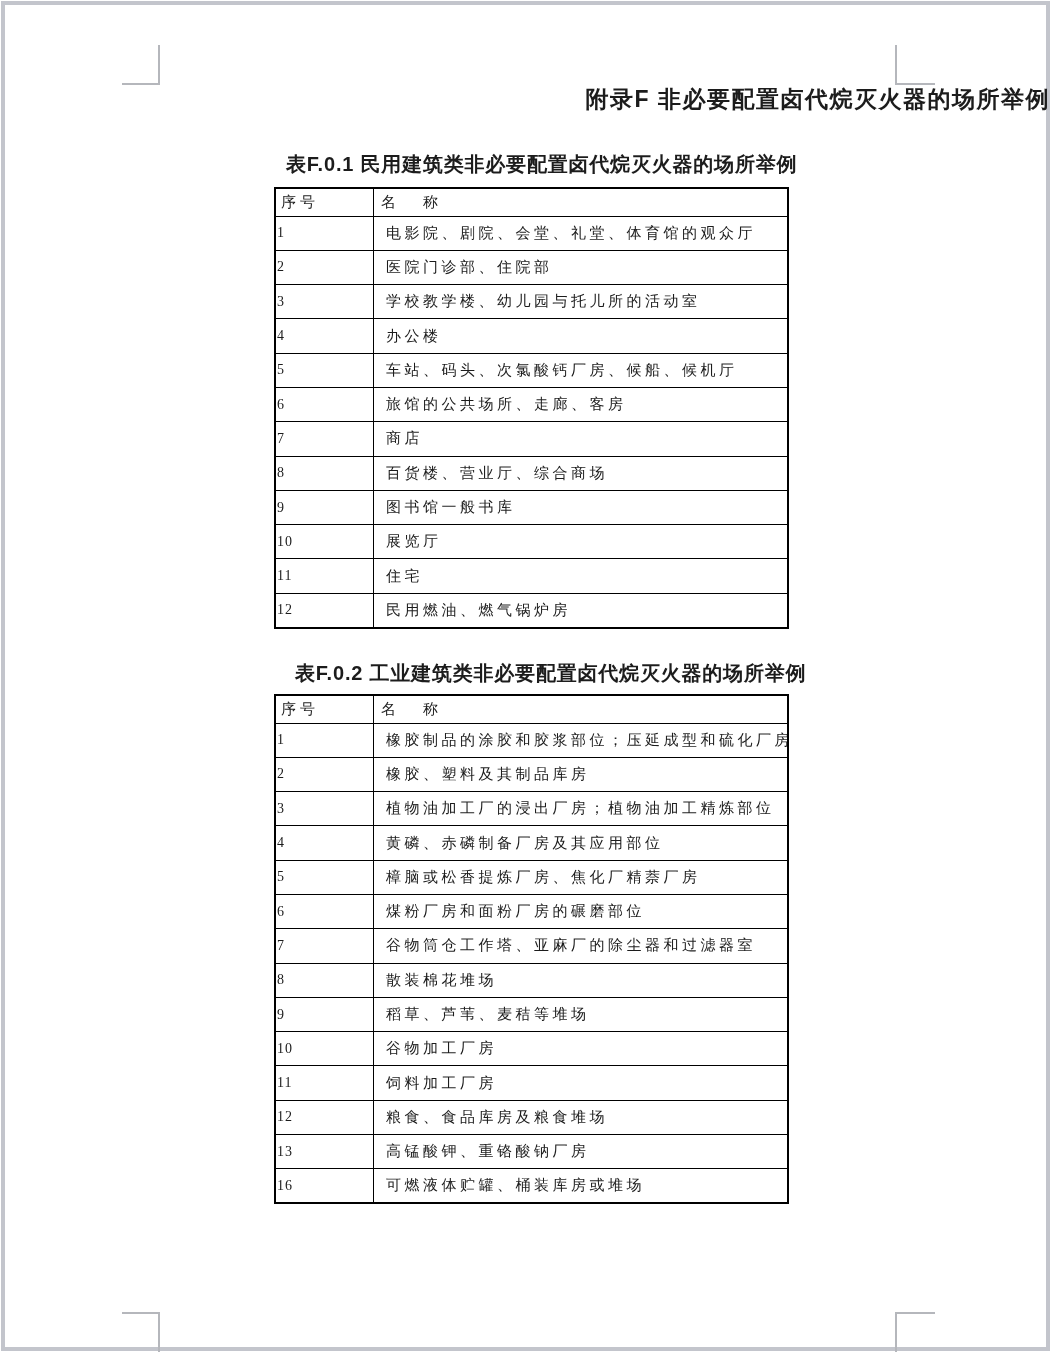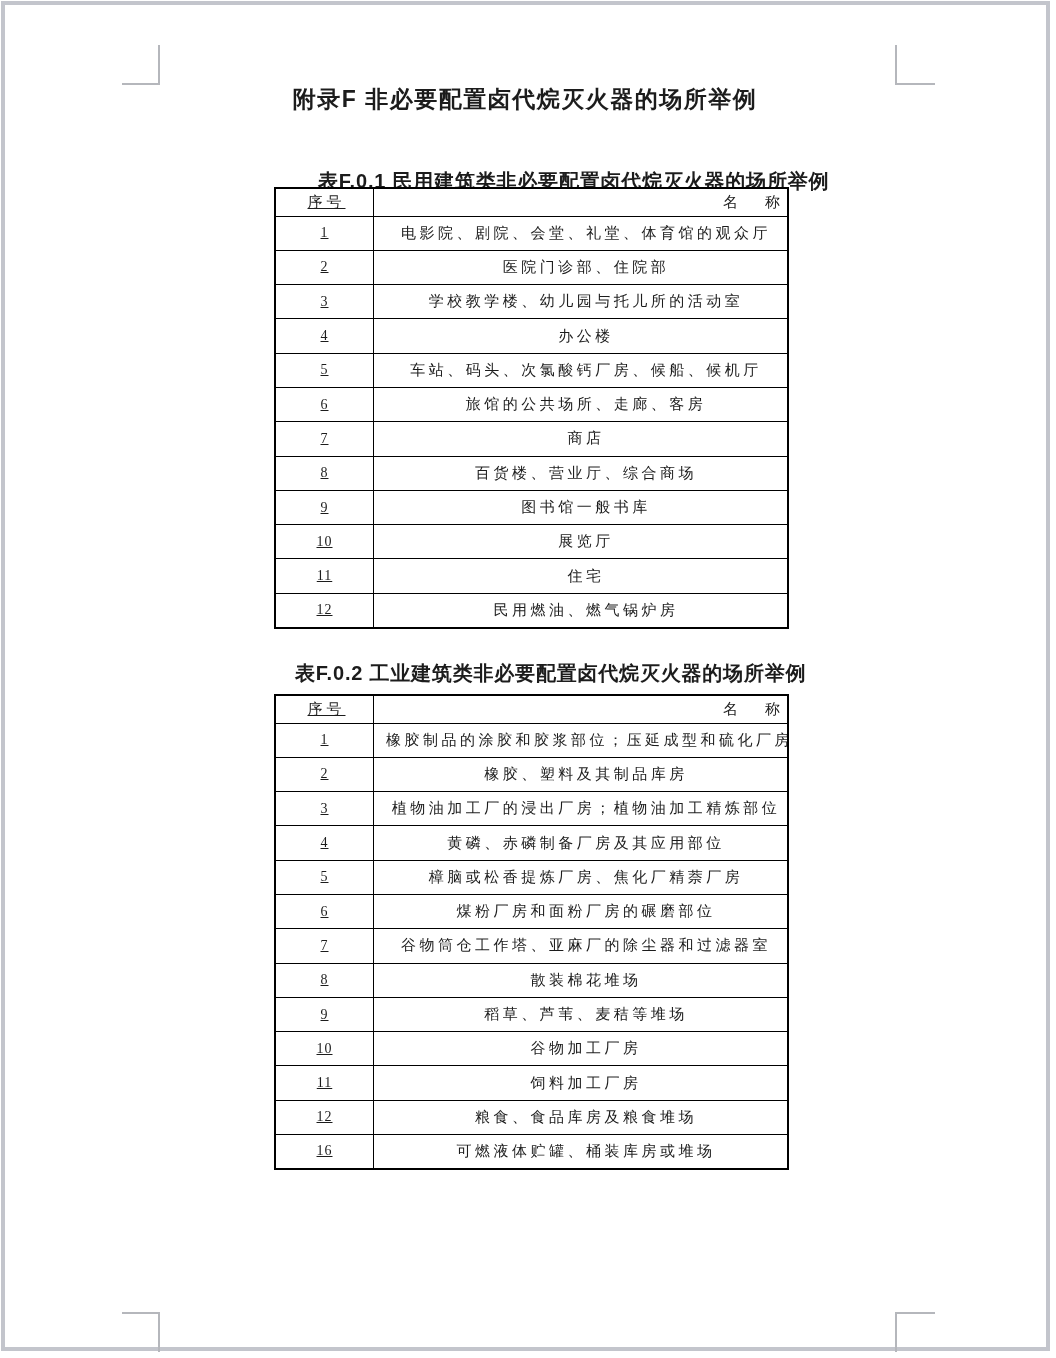--- a/index.html
+++ b/index.html
@@ -36,37 +36,37 @@
   .corner.tl { left: 122px; top: 45px;  border-right: 2px solid #b5b7bc; border-bottom: 2px solid #b5b7bc; }
   .corner.tr { left: 895px; top: 45px;  width: 40px; border-left: 2px solid #b5b7bc; border-bottom: 2px solid #b5b7bc; }
   .corner.bl { left: 122px; top: 1312px; border-right: 2px solid #b5b7bc; border-top: 2px solid #b5b7bc; }
   .corner.br { left: 895px; top: 1312px; width: 40px; border-left: 2px solid #b5b7bc; border-top: 2px solid #b5b7bc; }
 
   .main-title {
     position: absolute;
     left: 0;
     right: 6px;
     top: 84px;
-    text-align: center;
+    text-align: right;
     font-family: "Liberation Sans", "DejaVu Sans", sans-serif;
     font-weight: bold;
     font-size: 23px;
     letter-spacing: 1.5px;
     white-space: nowrap;
   }
   .table-title {
     position: absolute;
     left: 286px;
     font-family: "Liberation Sans", "DejaVu Sans", sans-serif;
     font-weight: bold;
     font-size: 20px;
     letter-spacing: 0.8px;
     white-space: nowrap;
   }
-  #t1-title { top: 168px; margin-left: 32px; }
+  #t1-title { top: 151px; }
   #t2-title { top: 660px; margin-left: 9px; }
 
   table.f-table {
     position: absolute;
     left: 274px;
     width: 515px;
     border-collapse: collapse;
     table-layout: fixed;
     border: 2px solid #000000;
     background: #ffffff;
@@ -77,31 +77,31 @@
   .f-table th, .f-table td {
     border: 1px solid #000000;
     font-weight: normal;
     vertical-align: middle;
     overflow: hidden;
     white-space: nowrap;
   }
   .f-table thead tr { height: 28px; }
   .f-table tbody tr { height: 34.3px; }
 
-  .col-no   { width: 95px; text-align: center; text-decoration: underline; }
-  .col-name { text-align: center; }
+  .col-no   { width: 95px; text-align: left; }
+  .col-name { text-align: left; }
 
   th.col-no {
     font-size: 15px;
     letter-spacing: 4px;
     text-indent: 4px; 
   }
   th.col-name {
     font-size: 15px;
-    text-align: right;
+    text-align: left;
     letter-spacing: 6px;
     text-indent: 6px;
   }
   td.col-no {
     font-size: 14px;
     letter-spacing: 1px;
   }
   td.col-name {
     font-size: 15px;
     letter-spacing: 3.5px;
@@ -233,17 +233,21 @@
       </tr>
       <tr>
         <td class="col-no">11</td>
         <td class="col-name">饲料加工厂房</td>
       </tr>
       <tr>
         <td class="col-no">12</td>
         <td class="col-name">粮食、食品库房及粮食堆场</td>
       </tr>
       <tr>
+        <td class="col-no">13</td>
+        <td class="col-name">高锰酸钾、重铬酸钠厂房</td>
+      </tr>
+      <tr>
         <td class="col-no">16</td>
         <td class="col-name">可燃液体贮罐、桶装库房或堆场</td>
       </tr>
     </tbody>
 </table>
 
 </body></html>

